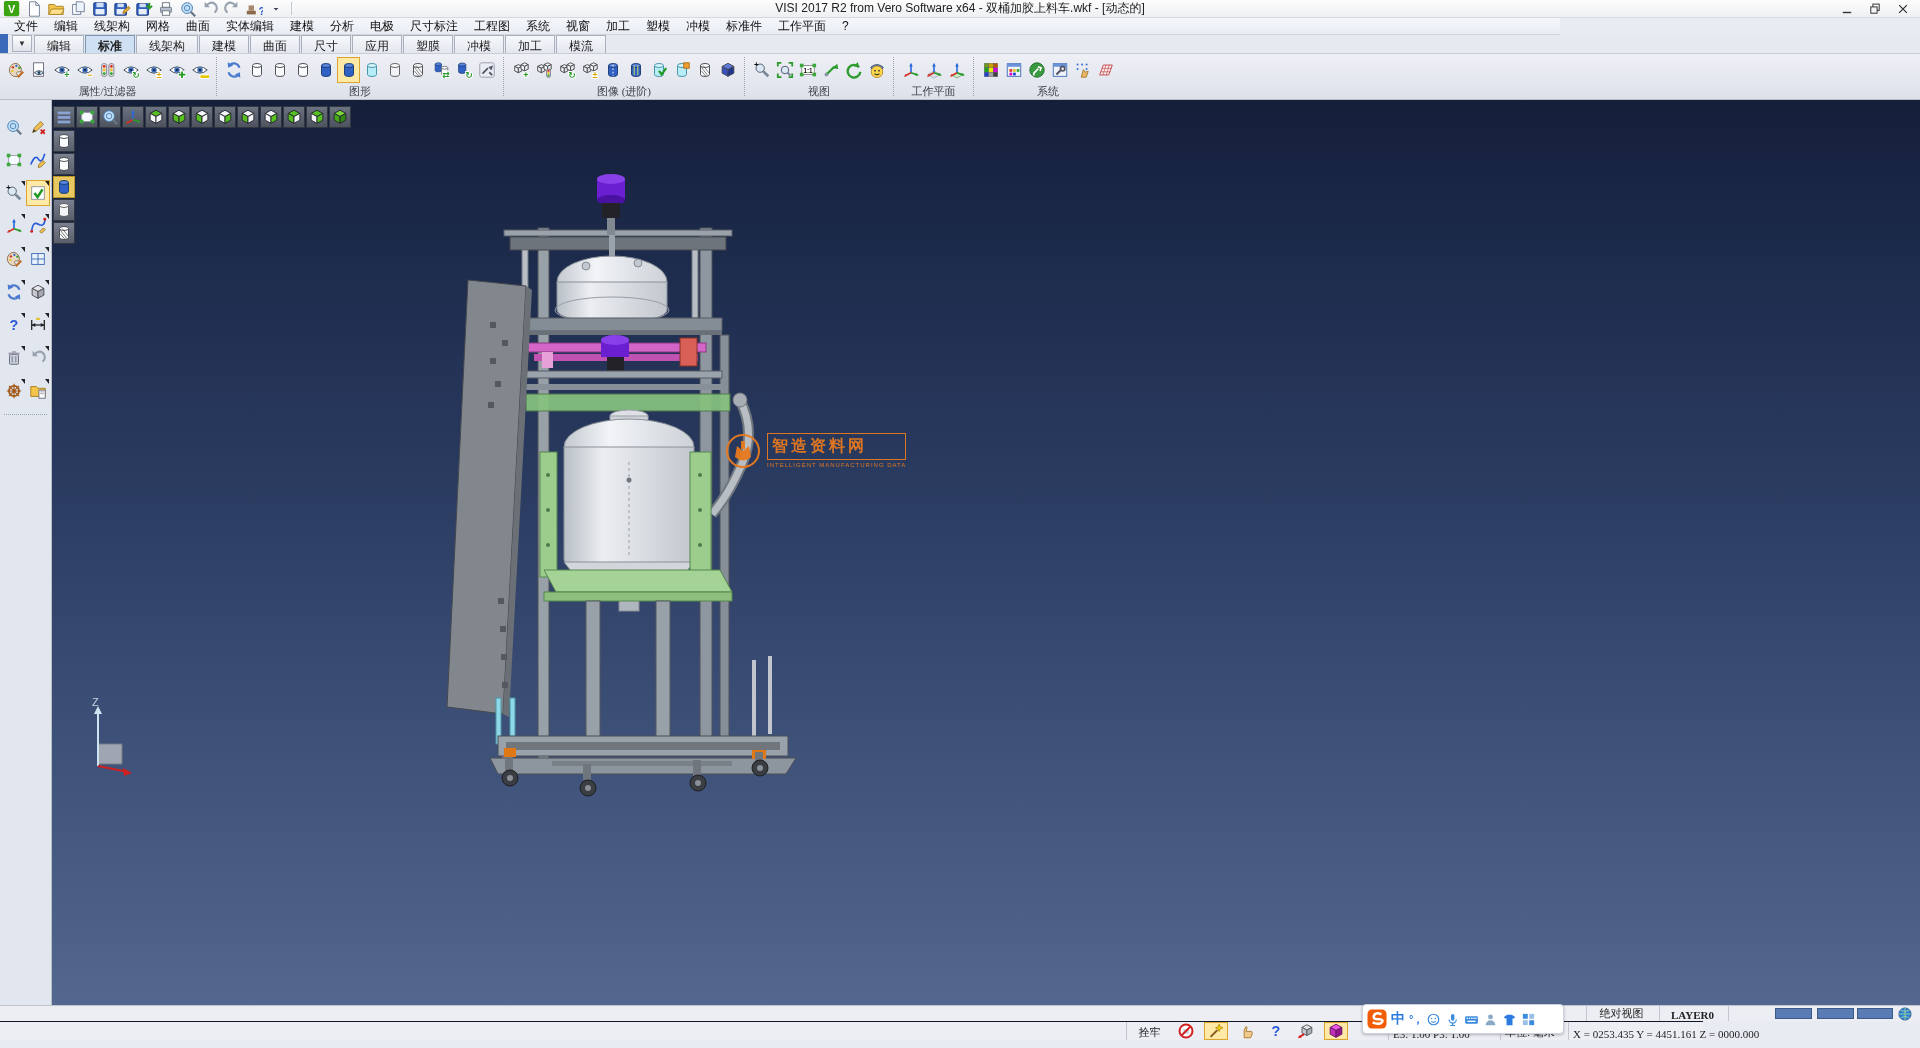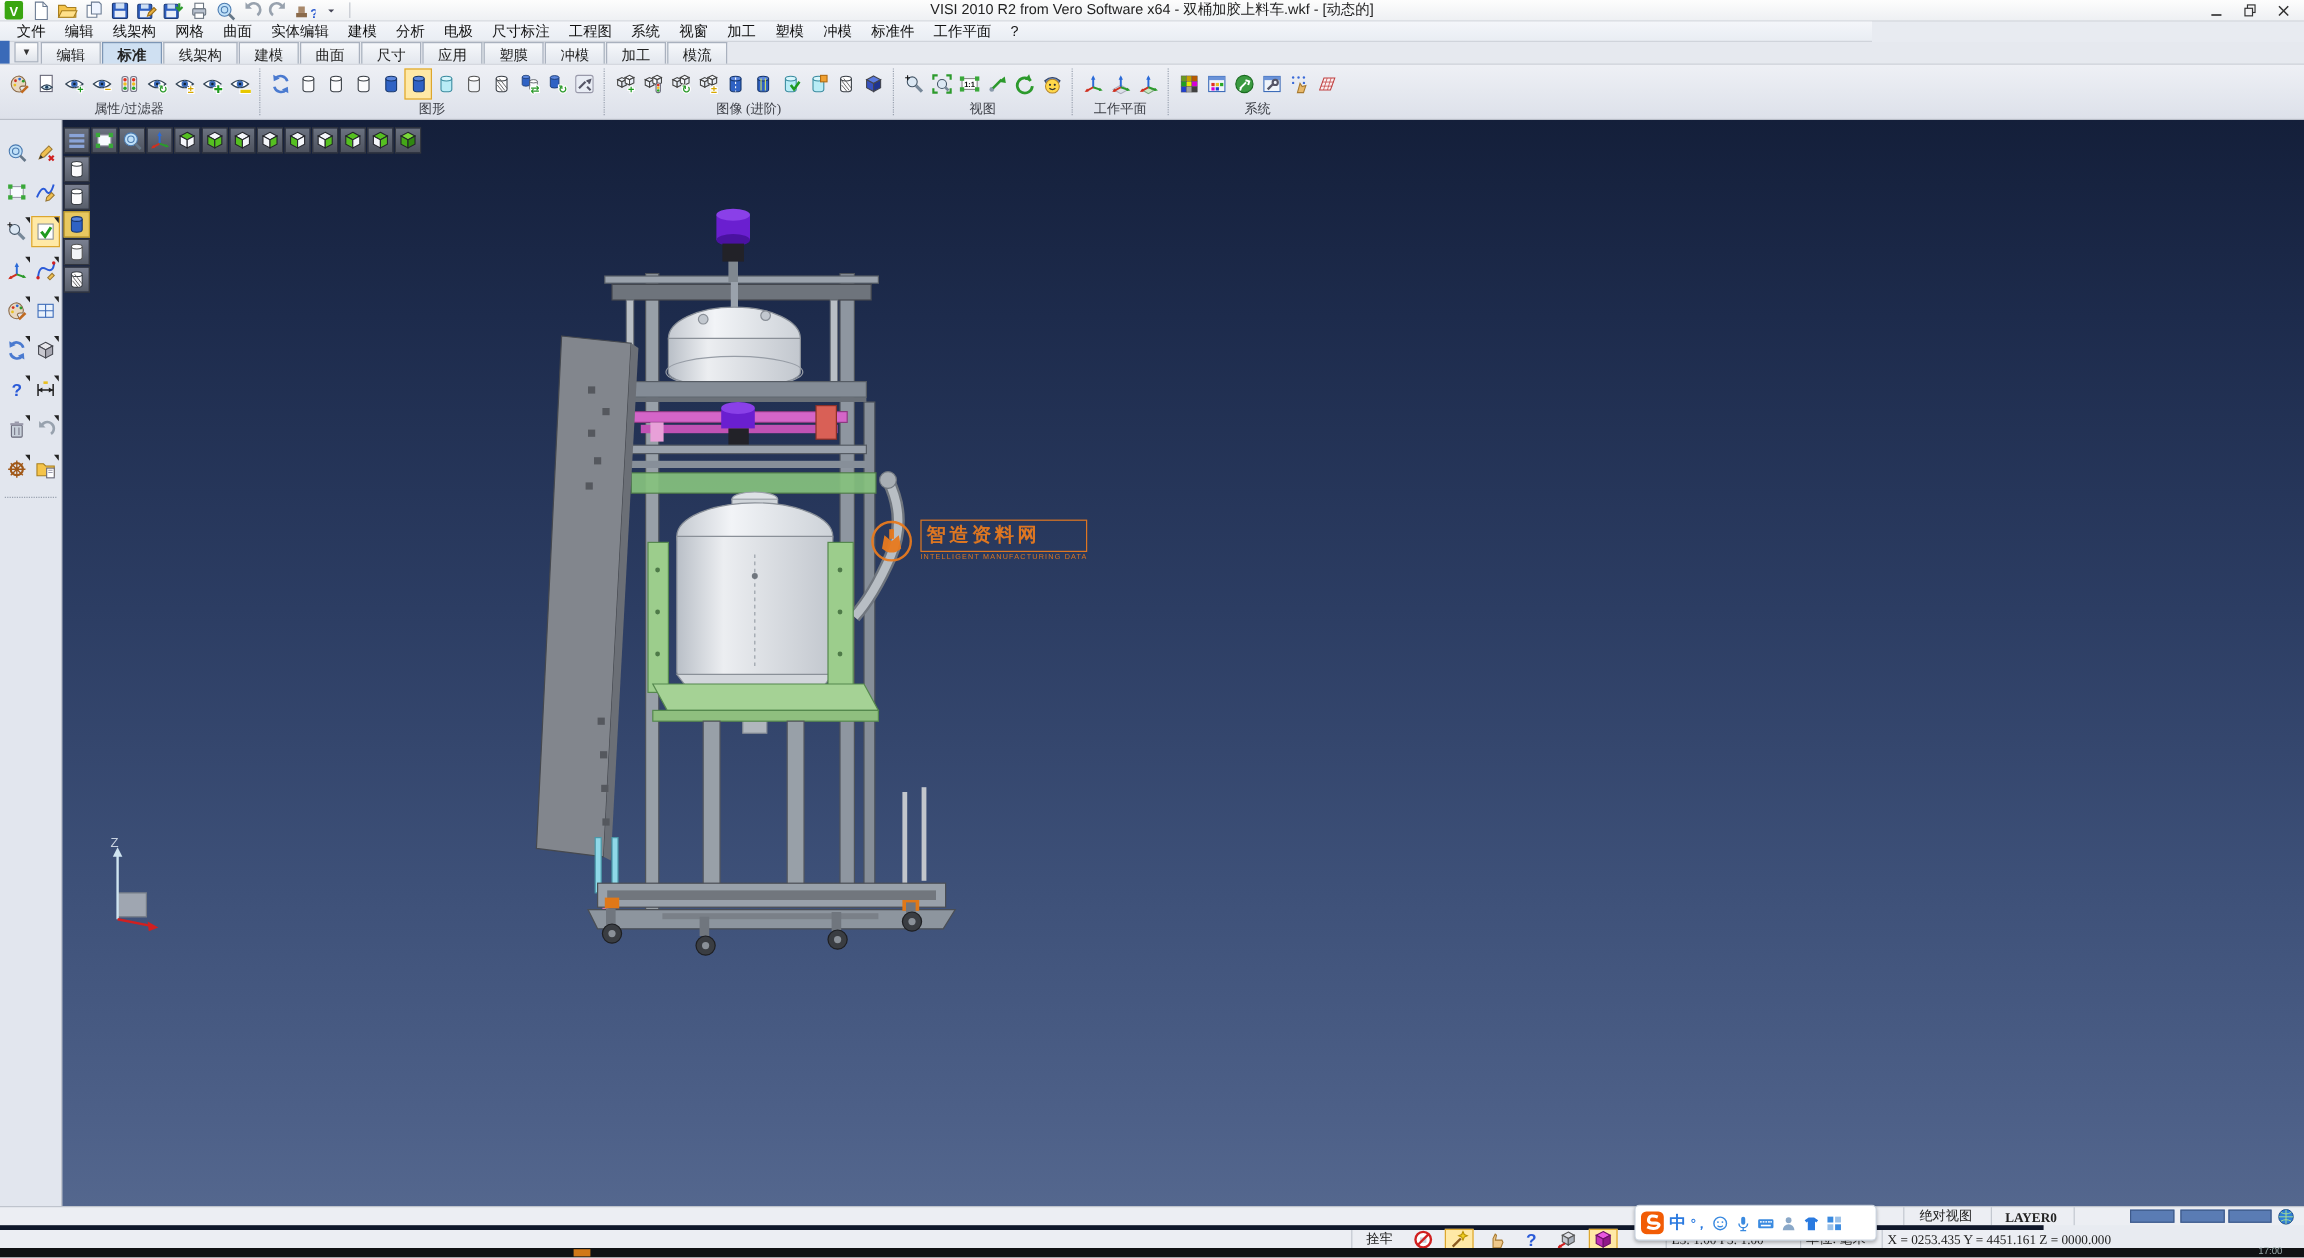--- a/index.html
+++ b/index.html
@@ -65,21 +65,21 @@
 
   
   .watermark { position:absolute; left:673px; top:306px; display:flex; align-items:flex-start; gap:6px; opacity:.95;margin-top:27px; }
   .wm-text { display:flex; flex-direction:column; }
   .wm-title { font-size:16px; font-weight:bold; color:#e87a1e; letter-spacing:3px; border:1px solid #e87a1e; padding:2px 4px; }
   .wm-sub { font-size:6px; color:#e87a1e; letter-spacing:1px; margin-top:2px; text-align:center; }
 
   
   .status1 { position:absolute; left:0; top:1005px; width:1920px; height:16px; background:#eceef3; border-top:1px solid #bfc4cd;
     font-size:11px; color:#222; }
-  .status2 { position:absolute; left:0; top:1021px; width:1703px; height:19px; background:#eceef3; border-top:4px solid #0f172a;
+  .status2 { position:absolute; left:0; top:1021px; width:1703px; height:19px; background:#eceef3; border-top:1px solid #0f172a;
     font-size:11px; color:#222; }
   .scell { position:absolute; top:0; height:100%; display:flex; align-items:flex-end; padding:0 4px; border-left:1px solid #c3c8d0;font-family:Liberation Serif, serif; }
   .sbar { position:absolute; top:2px; height:11px; background:#5a7cb4; border:1px solid #3e5a8a; }
   .s2icon { width:24px; height:18px; display:inline-flex; align-items:center; justify-content:center; border:1px solid transparent; }
   .s2icon.sel { background:#ffe9a6; border-color:#dca62e; }
 
   
   .ime { position:absolute; left:1362px; top:1004px; width:202px; height:30px; background:#fff; border:1px solid #c9d2de;
     border-radius:4px; box-shadow:0 1px 3px rgba(0,0,0,.25); display:flex; align-items:center; gap:4px; padding:0 4px; z-index:5; }
   .ime .zh { color:#2a7ae0; font-weight:bold; font-size:14px; }
@@ -209,21 +209,21 @@
         </span>
         <span class="qbtn">
           <span>
             <svg width="10" height="10" viewBox="0 0 20 20">
               <path d="M5 8l5 5 5-5z" fill="#445"></path>
             </svg>
           </span>
         </span>
         <span class="qat-sep"></span>
       </div>
-    <div class="title-text">VISI 2010 R2 from Vero Software x64 - 双桶加胶上料车.wkf - [动态的]</div>
+    <div class="title-text">VISI 2017 R2 from Vero Software x64 - 双桶加胶上料车.wkf - [动态的]</div>
     <div class="wincontrols" id="wincontrols">
         <span class="qbtn">
           <span>
             <svg width="14" height="14" viewBox="0 0 20 20">
               <rect x="4" y="14" width="12" height="2" fill="#333"></rect>
             </svg>
           </span>
         </span>
         <span class="qbtn">
           <span>
@@ -1473,18 +1473,14 @@
           <g>
             <rect x="2.5" y="2.5" width="6.5" height="6.5" fill="#3a8ae0"></rect>
             <rect x="11" y="2.5" width="6.5" height="6.5" fill="#9ac0e8"></rect>
             <rect x="2.5" y="11" width="6.5" height="6.5" fill="#9ac0e8"></rect>
             <rect x="11" y="11" width="6.5" height="6.5" fill="#3a8ae0"></rect>
           </g>
         </svg>
       </span>
     </div>
 
-  <div class="taskbar">
-    <div class="tb-orange"></div>
-    <span class="tb-clock">17:00</span>
-  </div>
 
 </div>
 
 </body></html>

